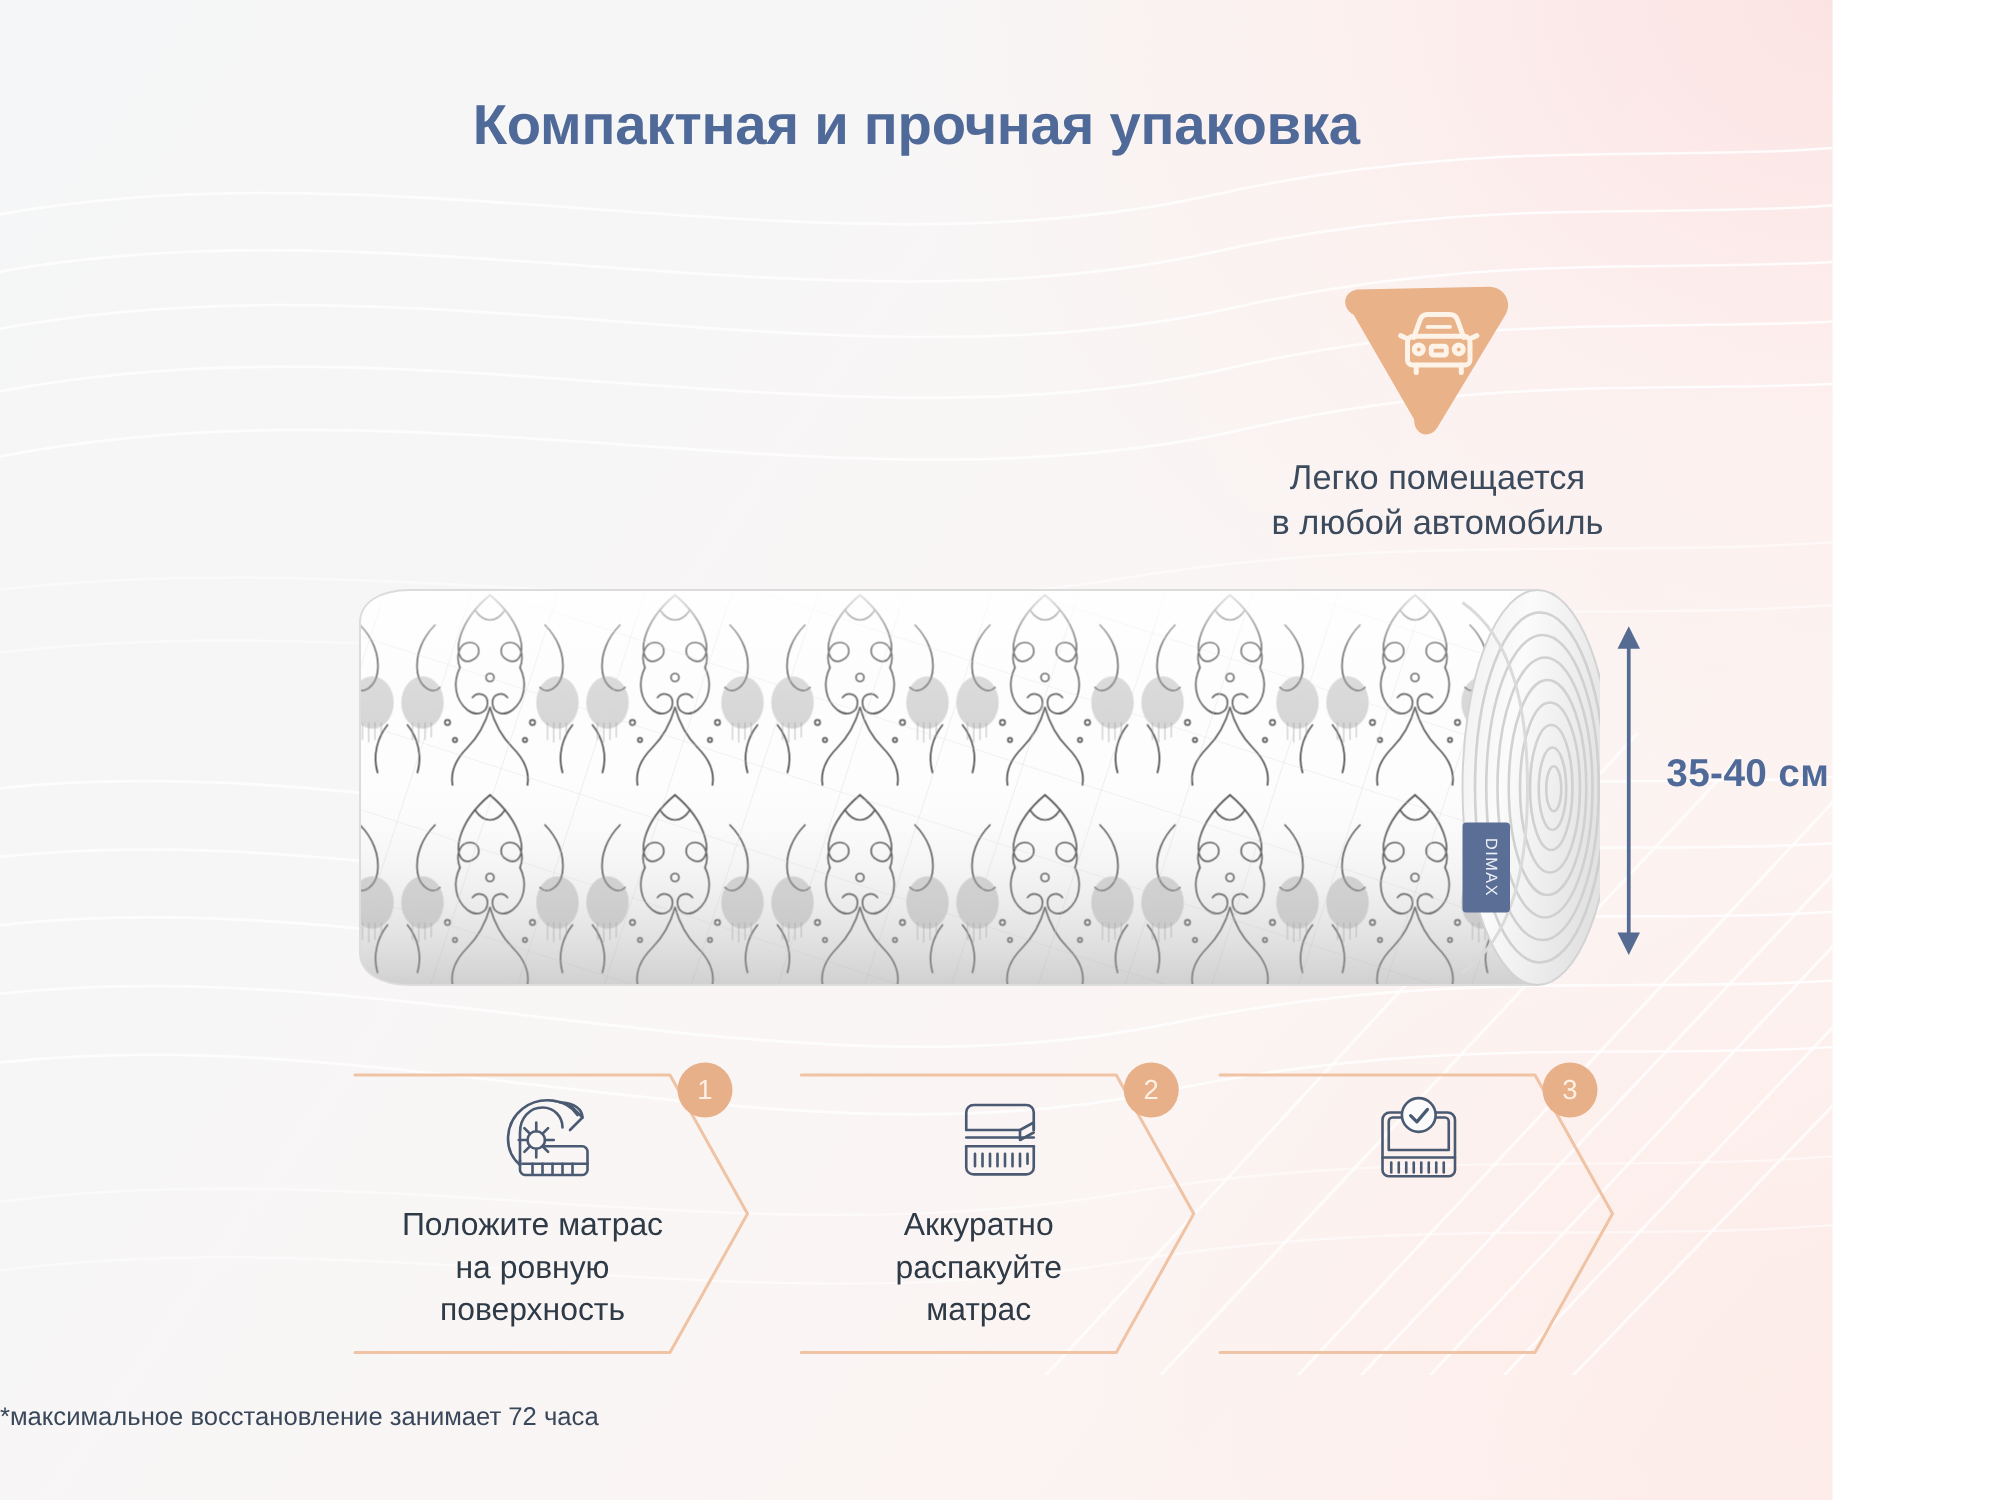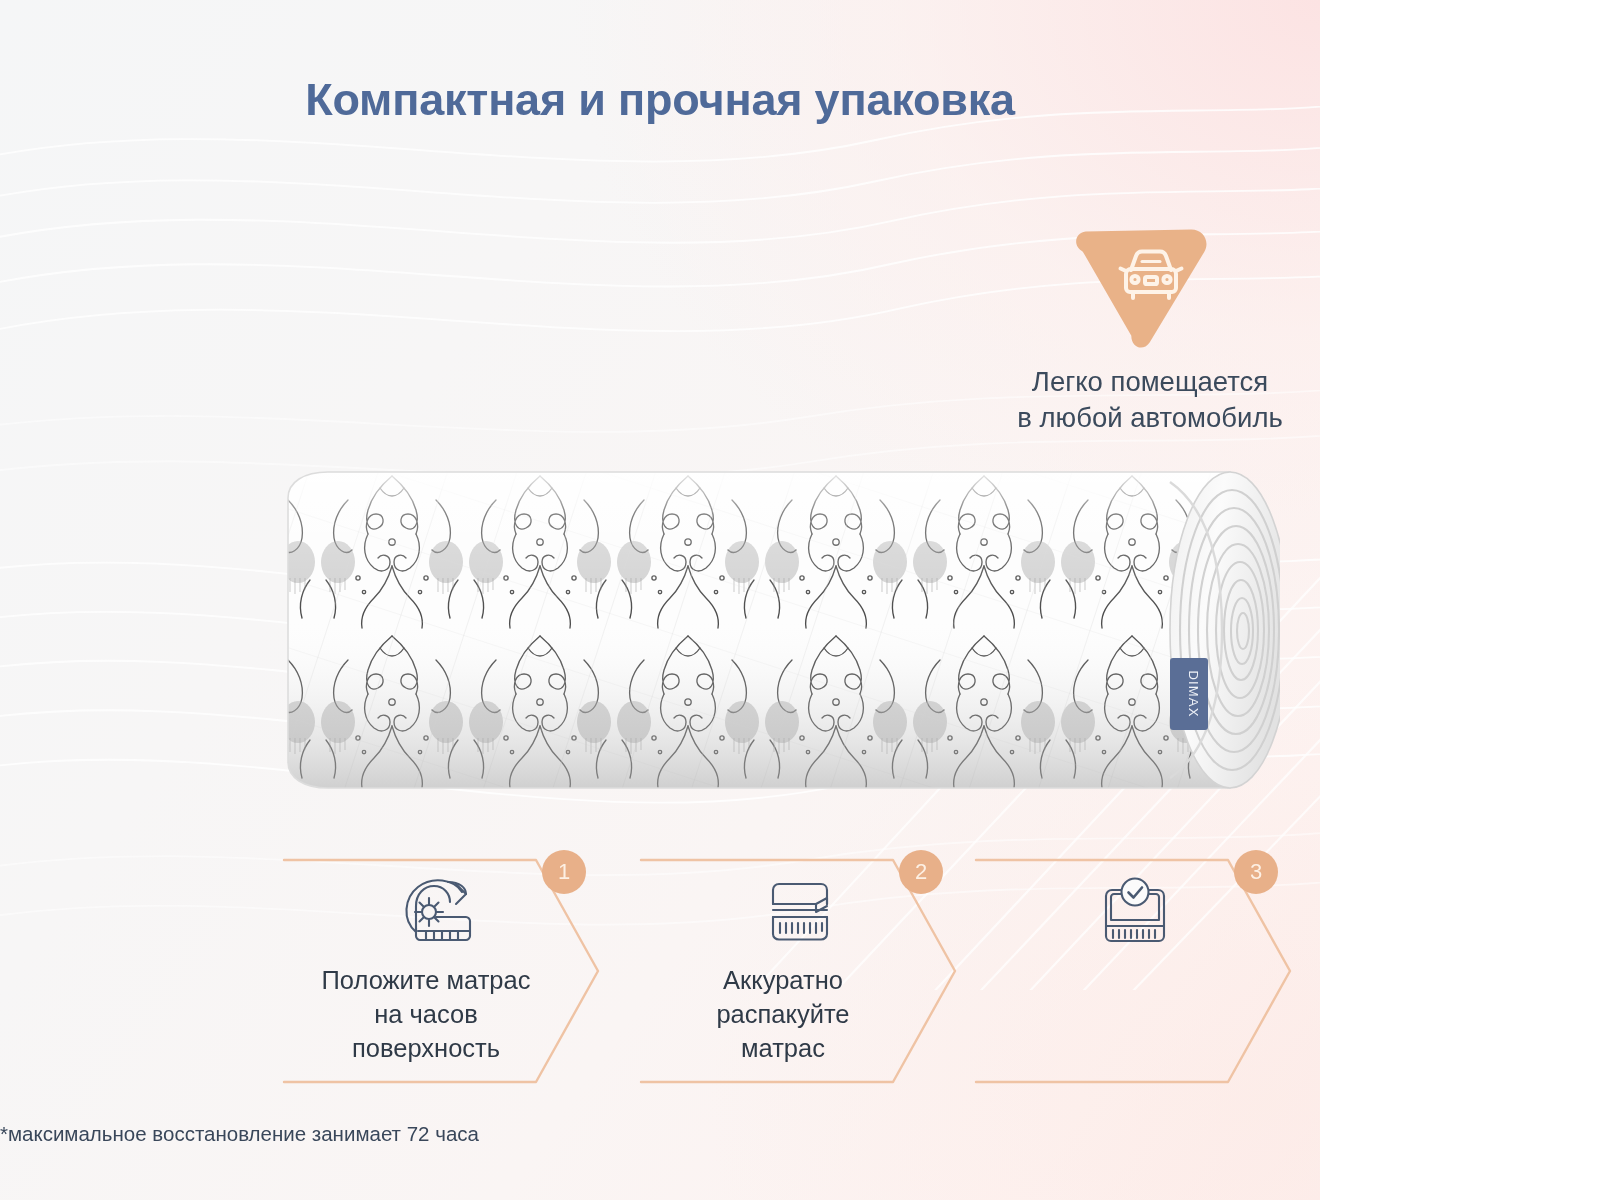--- a/index.html
+++ b/index.html
@@ -6,21 +6,21 @@
   * { margin:0; padding:0; box-sizing:border-box; }
 
   html, body {
     width:1600px; height:1200px;
     font-family:"Liberation Sans", sans-serif;
     overflow:hidden;
   }
 
   #stage {
     position:relative;
-    width:1320px; height:1200px;
+    width:1466px; height:1200px;
     background:
       radial-gradient(ellipse 1100px 900px at 100% 0%, rgba(252,226,226,0.95) 0%, rgba(253,238,236,0.6) 38%, rgba(250,248,247,0) 68%),
       radial-gradient(ellipse 900px 700px at 96% 92%, rgba(252,233,228,0.5) 0%, rgba(250,245,243,0) 62%),
       linear-gradient(125deg, #f5f6f7 0%, #f7f6f6 32%, #faf5f4 62%, #fdf2f0 86%, #fdeeec 100%);
     overflow:hidden;
     text-decoration:underline;
   }
 
   
   #waves { position:absolute; inset:0; pointer-events:none; }
@@ -237,20 +237,30 @@
 
       <path d="M1000 12 C1040 40 1052 96 1052 160 C1052 224 1040 280 1000 308" fill="none" stroke="#dadada" stroke-width="2.4"></path>
     </g>
 
     <g>
       <rect x="1000" y="188" width="38" height="72" rx="3" fill="#5A6E96"></rect>
       <text x="1019" y="224" fill="#eef1f7" font-family="Liberation Sans, sans-serif" font-size="13" letter-spacing="1.2" text-anchor="middle" transform="rotate(90 1019 224)">DIMAX</text>
     </g>
   </svg>
 
+  <div id="dimension">
+    <svg width="280" height="275" viewBox="0 0 280 275">
+      <g stroke="#566B92" stroke-width="3" fill="none" stroke-linecap="round">
+        <line x1="18" y1="18" x2="18" y2="258"></line>
+        <path d="M18 6 L9 24 L27 24 Z" fill="#566B92" stroke="none"></path>
+        <path d="M18 269 L9 251 L27 251 Z" fill="#566B92" stroke="none"></path>
+      </g>
+    </svg>
+    <div id="dim-label">35-40 см</div>
+  </div>
 
   <div id="steps">
 
     <div class="step" id="step-1">
       <svg class="chev" viewBox="0 0 330 250">
         <path d="M6 14 L258 14 L320 125 L258 236 L6 236" fill="none" stroke="#EFC3A4" stroke-width="2.4" stroke-linejoin="round" stroke-linecap="round"></path>
       </svg>
       <div class="badge">1</div>
       <div class="ico">
         <svg width="78" height="72" viewBox="0 0 78 72">
@@ -266,21 +276,21 @@
             <path d="M25 29 L25 22 M25 50 L25 43 M18 36 L11 36 M32 36 L39 36
                      M20 31 L15.5 26.5 M30 31 L34.5 26.5 M20 41 L15.5 45.5 M30 41 L34.5 45.5"></path>
 
             <path d="M32 41 L62 41 C64 41 66 43 66 45 L66 60 C66 62 64 64 62 64 L16 64 C14 64 12 62 12 60 L12 52"></path>
             <path d="M14 55 L66 55"></path>
             <path d="M22 55 L22 63 M30 55 L30 63 M38 55 L38 63 M46 55 L46 63 M54 55 L54 63"></path>
           </g>
         </svg>
       </div>
       <div class="txt">Положите матрас
-на часов
+на ровную
 поверхность</div>
     </div>
 
     <div class="step" id="step-2">
       <svg class="chev" viewBox="0 0 330 250">
         <path d="M6 14 L258 14 L320 125 L258 236 L6 236" fill="none" stroke="#EFC3A4" stroke-width="2.4" stroke-linejoin="round" stroke-linecap="round"></path>
       </svg>
       <div class="badge">2</div>
       <div class="ico">
         <svg width="72" height="72" viewBox="0 0 72 72">

